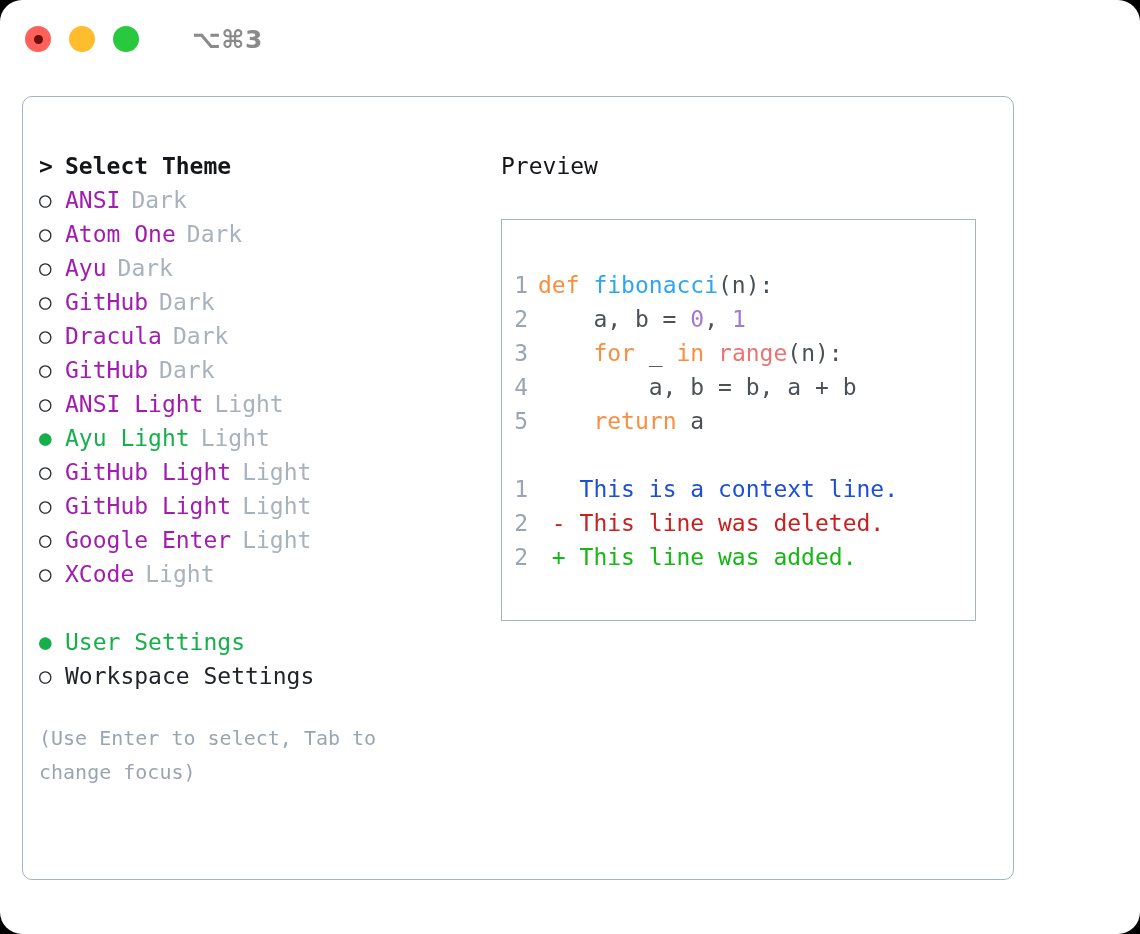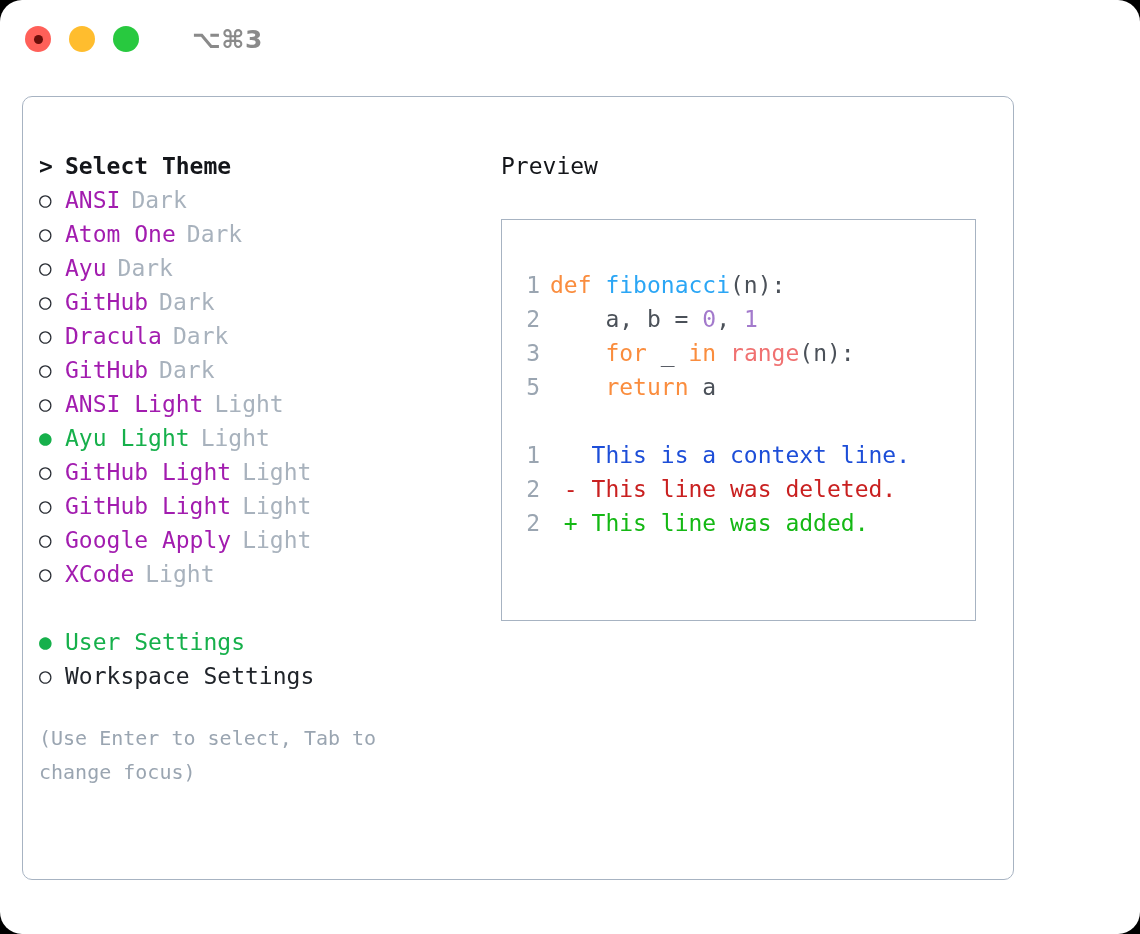--- a/index.html
+++ b/index.html
@@ -169,21 +169,21 @@
     margin-top: 36px;
     width: 475px;
     height: 402px;
     border: 1.5px solid #a7b3c2;
     box-sizing: border-box;
     background: #ffffff;
     position: relative;
   }
   .code-area {
     position: absolute;
-    left: 16px;
+    left: 4px;
     top: 48px;
     right: 8px;
   }
   .code-line {
     font-size: 23px;
     line-height: 34px;
     height: 34px;
     white-space: pre;
   }
   .lineno {
@@ -235,21 +235,21 @@
             <div class="row"><span class="bullet">○</span><span class="theme-name">ANSI</span><span class="badge">Dark</span></div>
             <div class="row"><span class="bullet">○</span><span class="theme-name">Atom One</span><span class="badge">Dark</span></div>
             <div class="row"><span class="bullet">○</span><span class="theme-name">Ayu</span><span class="badge">Dark</span></div>
             <div class="row"><span class="bullet">○</span><span class="theme-name">GitHub</span><span class="badge">Dark</span></div>
             <div class="row"><span class="bullet">○</span><span class="theme-name">Dracula</span><span class="badge">Dark</span></div>
             <div class="row"><span class="bullet">○</span><span class="theme-name">GitHub</span><span class="badge">Dark</span></div>
             <div class="row"><span class="bullet">○</span><span class="theme-name">ANSI Light</span><span class="badge">Light</span></div>
             <div class="row"><span class="bullet selected">●</span><span class="theme-name selected">Ayu Light</span><span class="badge">Light</span></div>
             <div class="row"><span class="bullet">○</span><span class="theme-name">GitHub Light</span><span class="badge">Light</span></div>
             <div class="row"><span class="bullet">○</span><span class="theme-name">GitHub Light</span><span class="badge">Light</span></div>
-            <div class="row"><span class="bullet">○</span><span class="theme-name">Google Apply</span><span class="badge">Light</span></div>
+            <div class="row"><span class="bullet">○</span><span class="theme-name">Google Enter</span><span class="badge">Light</span></div>
             <div class="row"><span class="bullet">○</span><span class="theme-name">XCode</span><span class="badge">Light</span></div>
           </div>
 
         <div class="spacer-row"></div>
 
         <div id="apply-list">
             <div class="row"><span class="bullet selected">●</span><span class="apply-name selected">User Settings</span></div>
             <div class="row"><span class="bullet">○</span><span class="apply-name">Workspace Settings</span></div>
           </div>
 
@@ -257,20 +257,21 @@
       </div>
 
       <div class="right-col">
         <div class="preview-title">Preview</div>
         <div class="preview-box">
           <div class="code-area">
             <div id="code-lines">
                 <div class="code-line"><span class="lineno">1</span><span class="tok-kw">def </span><span class="tok-fn">fibonacci</span><span class="tok-punc">(n):</span></div>
                 <div class="code-line"><span class="lineno">2</span><span class="tok-txt">    a, b = </span><span class="tok-num">0</span><span class="tok-txt">, </span><span class="tok-num">1</span></div>
                 <div class="code-line"><span class="lineno">3</span><span class="tok-txt">    </span><span class="tok-kw">for</span><span class="tok-txt"> _ </span><span class="tok-kw">in</span><span class="tok-txt"> </span><span class="tok-call">range</span><span class="tok-punc">(n):</span></div>
+                <div class="code-line"><span class="lineno">4</span><span class="tok-txt">        a, b = b, a + b</span></div>
                 <div class="code-line"><span class="lineno">5</span><span class="tok-txt">    </span><span class="tok-kw">return</span><span class="tok-txt"> a</span></div>
               </div>
             <div class="blank-line"></div>
             <div id="diff-lines">
                 <div class="code-line"><span class="lineno">1</span><span class="diff-ctx">   </span><span class="diff-ctx">This is a context line.</span></div>
                 <div class="code-line"><span class="lineno">2</span><span class="diff-del"> - </span><span class="diff-del">This line was deleted.</span></div>
                 <div class="code-line"><span class="lineno">2</span><span class="diff-add"> + </span><span class="diff-add">This line was added.</span></div>
               </div>
           </div>
         </div>

